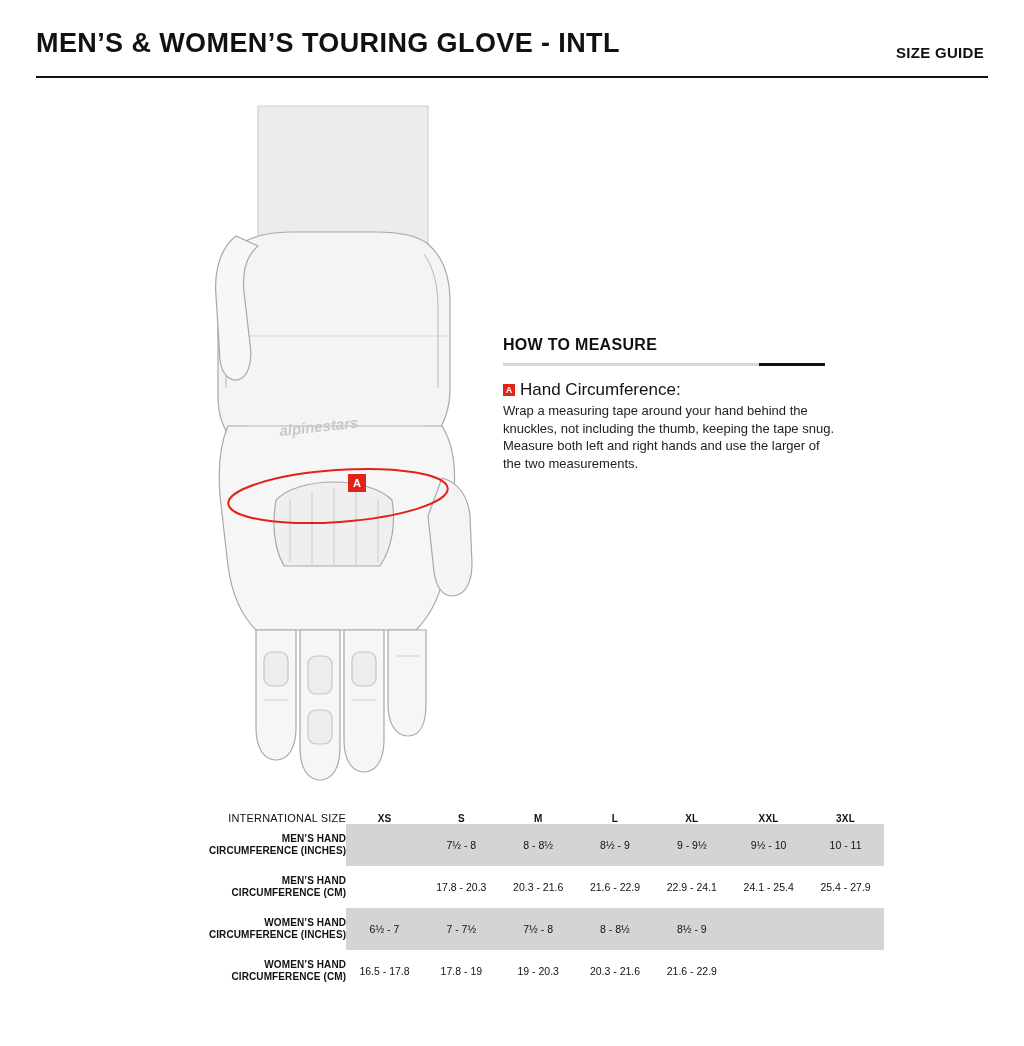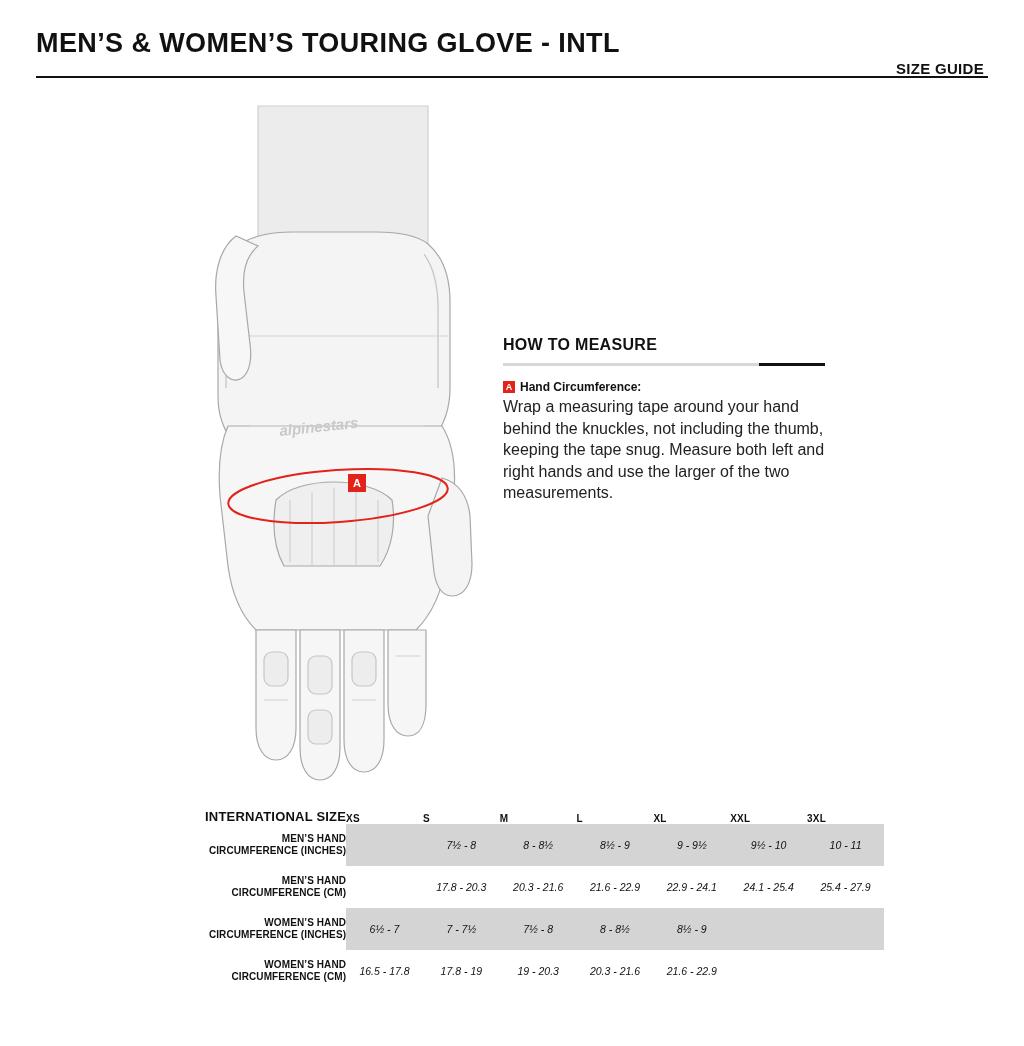--- a/index.html
+++ b/index.html
@@ -31,21 +31,20 @@
     font-weight: bold;
     letter-spacing: 0.4px;
     color: #111111;
     white-space: nowrap;
   }
   .size-guide-wrap {
     position: absolute;
     right: 40px;
     top: 44px;
     text-align: right;
-    margin-top: 16px;
   }
   .size-guide-label {
     font-size: 15px;
     font-weight: bold;
     letter-spacing: 0.3px;
     color: #111111;
   }
   .header-rule {
     position: absolute;
     left: 36px;
@@ -109,26 +108,26 @@
     justify-content: center;
     width: 12px;
     height: 12px;
     background: #e2231a;
     color: #ffffff;
     font-size: 9px;
     font-weight: bold;
     line-height: 1;
   }
   .howto-item-title {
-    font-size: 12px;
-    font-weight: bold;
+    font-size: 17px;
+    font-weight: normal;
     color: #111111;
   }
   .howto-body {
-    font-size: 16px;
+    font-size: 13px;
     line-height: 1.35;
     color: #222222;
     max-width: 335px;
   }
 
   
   .table-wrap {
     position: absolute;
     left: 180px;
     top: 798px;
@@ -146,51 +145,51 @@
   }
   .col-label { width: 166px; }
   .col-size  { width: 76.8px; }
 
   .head-row td {
     height: 26px;
     vertical-align: bottom;
     padding-bottom: 7px;
   }
   .head-label {
-    font-size: 13px;
-    font-weight: bold;
+    font-size: 11px;
+    font-weight: normal;
     text-align: right;
     padding-right: 10px;
     letter-spacing: 0.2px;
     color: #111111;
   }
   .head-size {
     font-size: 10px;
     font-weight: bold;
+    text-align: center;
     color: #111111;
     letter-spacing: 0.2px;
   }
 
   .data-row td {
     height: 42px;
   }
   .row-label {
     font-size: 10px;
     font-weight: bold;
     text-align: right;
     padding-right: 10px;
     line-height: 1.25;
     color: #111111;
     letter-spacing: 0.1px;
   }
   .cell {
     font-size: 10.5px;
     text-align: center;
     color: #111111;
-    font-style: italic;
   }
   .shaded .cell { background: #d4d4d4; }
   .plain .cell { background: #ffffff; }
 </style>
 </head>
 <body>
 
 <div class="header">
   <div class="header-title">MEN’S &amp; WOMEN’S TOURING GLOVE - INTL</div>
   <div class="size-guide-wrap">

